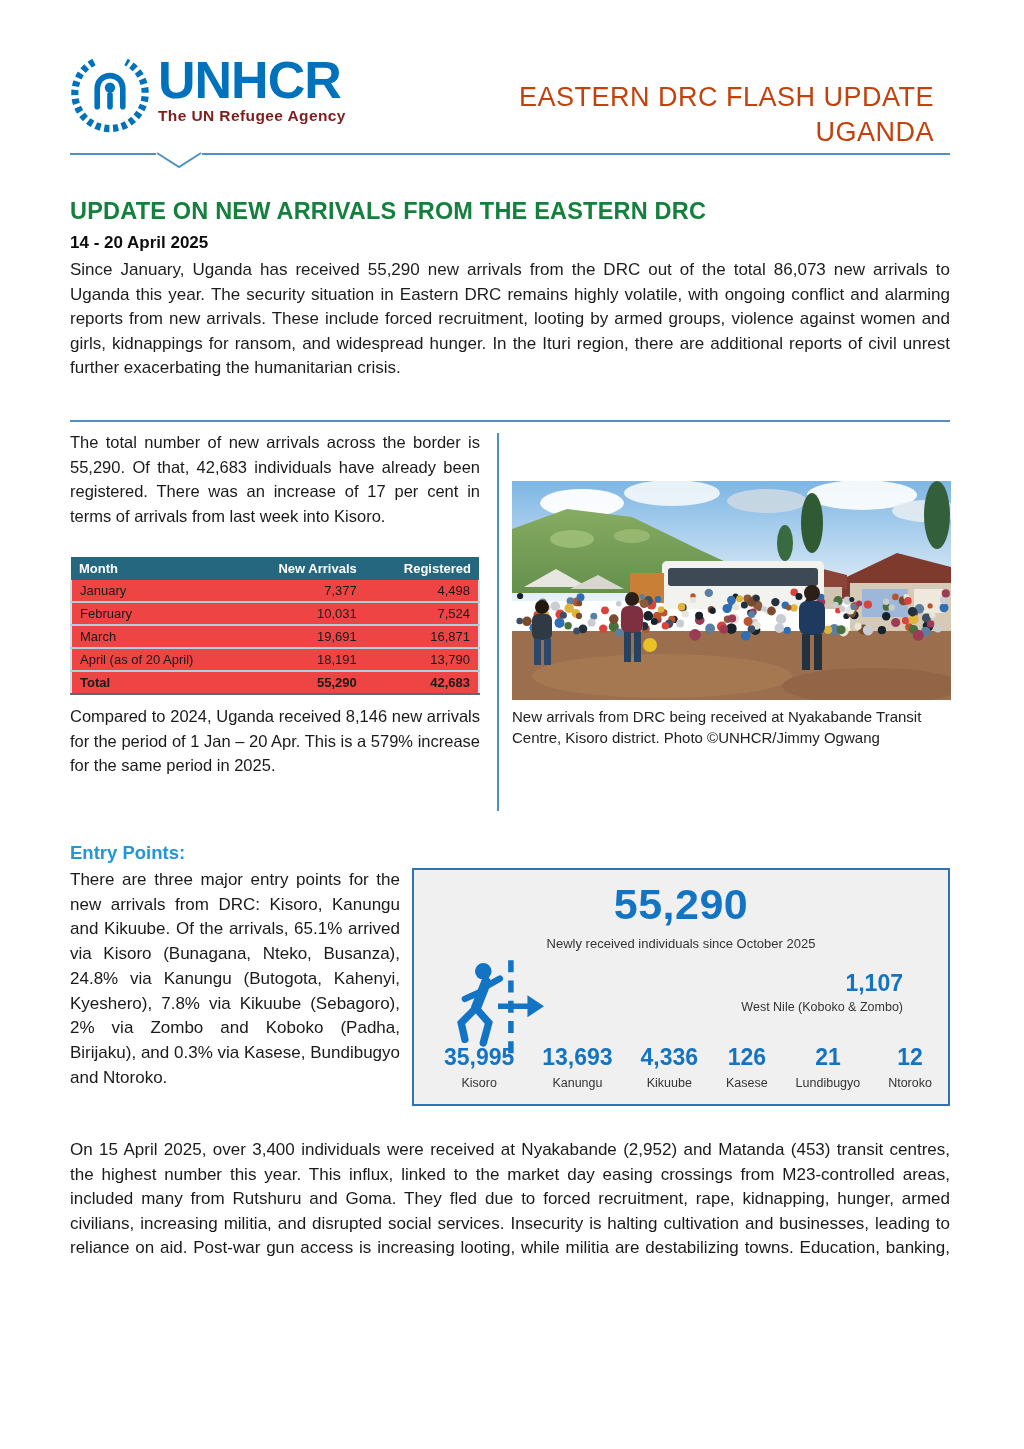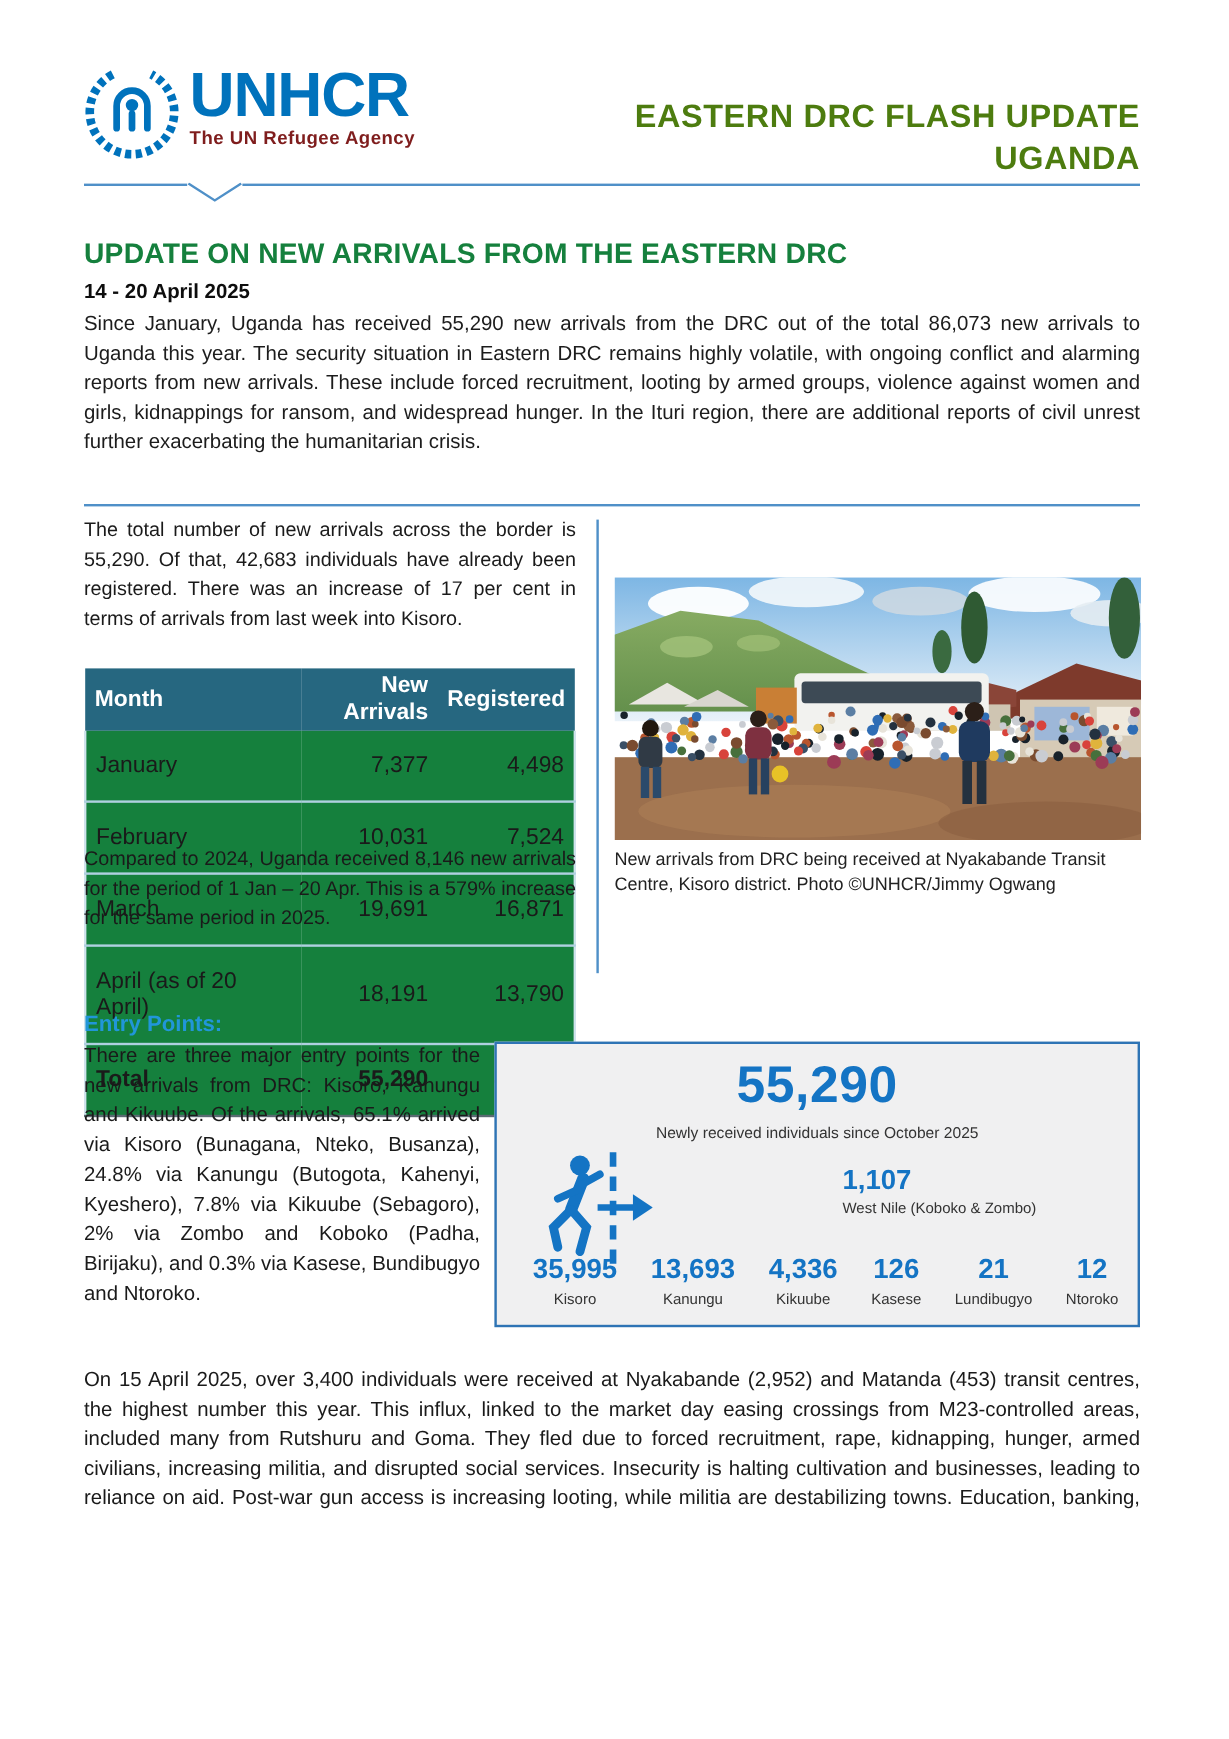--- a/index.html
+++ b/index.html
@@ -6,64 +6,64 @@
   html,body { background:#ffffff; }
   body { font-family:"Liberation Sans", sans-serif; color:#1a1a1a; }
   .page { position:relative; width:1024px; height:1261px; background:#fff; overflow:hidden; }
 
   
   .logo-wrap { position:absolute; left:70px; top:54px; display:flex; align-items:flex-start; }
   .emblem { width:80px; height:80px; }
   .logo-text { margin-left:8px; }
   .logo-acronym { font-size:52px; font-weight:bold; color:#0072BC; letter-spacing:-1px; line-height:1.0; }
   .logo-tagline { font-size:15.5px; font-weight:bold; color:#7f1d1d; letter-spacing:0.4px; margin-top:1px; }
-  .doc-title { position:absolute; right:74px; top:82px; text-align:right; color:#4d7c0f;font-weight:bold; }
+  .doc-title { position:absolute; right:90px; top:82px; text-align:right; color:#c2410c; }
   .doc-title .l1 { font-size:27px; letter-spacing:0.5px; }
   .doc-title .l2 { font-size:27px; letter-spacing:0.5px; margin-top:4px; }
 
   .header-rule { position:absolute; left:70px; right:74px; top:152px; display:flex; align-items:flex-start; height:18px; }
   .header-rule .seg { border-top:2px solid #4F90C8; height:0; margin-top:1px; }
   .header-rule .seg.left { width:86px; }
   .header-rule .seg.right { flex:1; }
   .chev { width:46px; height:18px; flex:0 0 auto; }
 
   
   .report-title { position:absolute; left:70px; top:198px; font-size:23.5px; font-weight:bold; color:#15803d; letter-spacing:0.2px; }
   .date-range { position:absolute; left:70px; top:233px; font-size:17px; font-weight:bold; color:#0d0d0d;text-align:center; }
   .intro { position:absolute; left:70px; top:258px; width:880px; font-size:17px; line-height:24.6px; text-align:justify; color:#1c1c1c; }
 
   .section-rule { position:absolute; left:70px; right:74px; top:420px; border-top:2px solid #4F90C8; }
   .v-divider { position:absolute; left:497px; top:433px; width:2px; height:378px; background:#4F90C8; }
 
   
   .summary-p { position:absolute; left:70px; top:430px; width:410px; font-size:16.5px; line-height:24.6px; text-align:justify; }
-  .arrivals-table { position:absolute; left:70px; top:557px; width:410px; border-collapse:collapse; font-size:19px; }
+  .arrivals-table { position:absolute; left:70px; top:557px; width:410px; border-collapse:collapse; font-size:13px; }
   .arrivals-table th { background:#266780; color:#fff; font-weight:bold; padding:4px 8px; text-align:left; }
   .arrivals-table th.num, .arrivals-table td.num { text-align:right; }
-  .arrivals-table td { padding:18px 8px; border-bottom:2px solid #AFD0E0; background:#15803d; }
+  .arrivals-table td { padding:3px 8px; border-bottom:2px solid #AFD0E0; background:#ef4444; }
   .arrivals-table td:first-child { border-left:2px solid #CFE2EC; }
   .arrivals-table td:last-child { border-right:2px solid #CFE2EC; }
   .arrivals-table tr.total td { font-weight:bold; border-top:2px solid #4A7C94; border-bottom:2px solid #5A6B72; }
   .col-month { width:44%; } .col-new { width:28%; } .col-reg { width:28%; }
   .comparison-p { position:absolute; left:70px; top:704px; width:410px; font-size:16.5px; line-height:24.6px; text-align:justify; }
 
   
   .photo { position:absolute; left:512px; top:481px; width:439px; height:219px; overflow:hidden; }
   .photo svg { display:block; }
   .photo-caption { position:absolute; left:512px; top:706px; width:440px; font-size:15px; line-height:21px; color:#222; }
 
   
   .ep-heading { position:absolute; left:70px; top:842px; font-size:18.5px; font-weight:bold; color:#2196D9; }
   .ep-paragraph { position:absolute; left:70px; top:868px; width:330px; font-size:17px; line-height:24.7px; text-align:justify; }
 
   .infographic { position:absolute; left:412px; top:868px; width:538px; height:238px; background:#F0F0F1; border:2px solid #2E74B5; }
   .ig-total { position:absolute; left:0; right:0; top:10px; text-align:center; font-size:43px; font-weight:bold; color:#1474C4; letter-spacing:0.5px; }
   .ig-total-caption { position:absolute; left:0; right:0; top:66px; text-align:center; font-size:13px; color:#333; }
   .ig-runner { position:absolute; left:38px; top:86px; width:92px; height:106px; }
-  .ig-westnile { position:absolute; right:16px; top:100px; width:230px; text-align:left; }
+  .ig-westnile { position:absolute; right:45px; top:100px; width:230px; text-align:right; }
   .ig-westnile .val { font-size:23px; font-weight:bold; color:#1474C4; }
   .ig-westnile .lbl { font-size:12.5px; color:#333; margin-top:3px; }
   .ig-stats { position:absolute; left:30px; right:16px; bottom:14px; display:flex; justify-content:space-between; }
   .ig-stat { text-align:center; }
   .ig-stat .val { font-size:23px; font-weight:bold; color:#1474C4; }
   .ig-stat .lbl { font-size:12.5px; color:#333; margin-top:5px; }
 
   
   .bottom-p { position:absolute; left:70px; top:1138px; width:880px; font-size:17px; line-height:24.6px; text-align:justify; }
 

